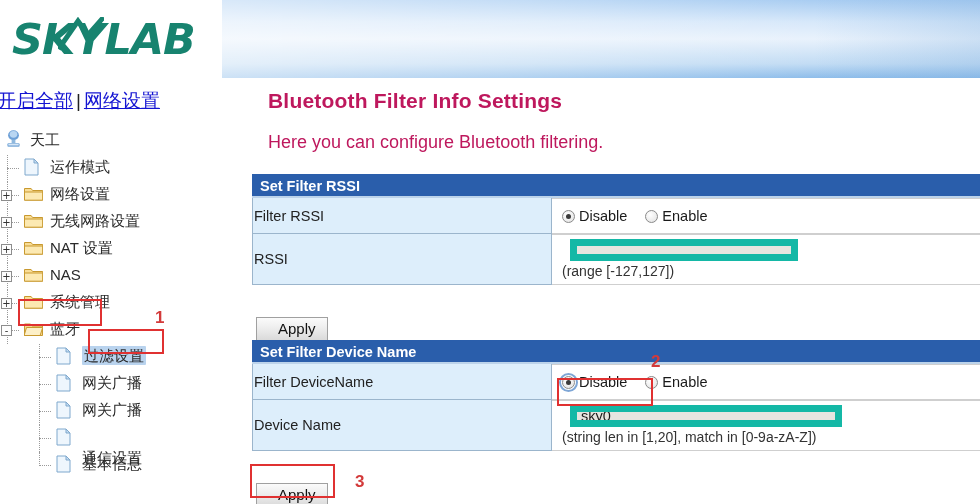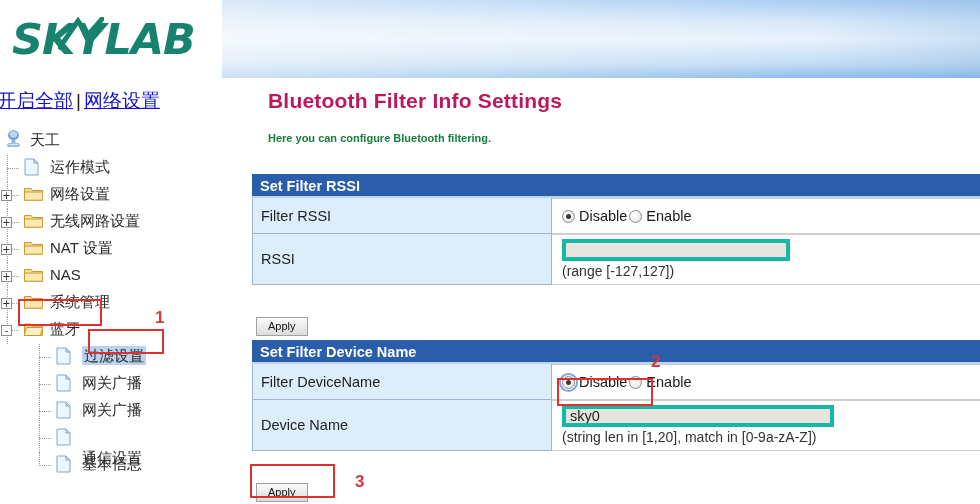--- a/index.html
+++ b/index.html
@@ -83,38 +83,38 @@
 
   
   .main { position: absolute; left: 252px; top: 82px; width: 728px; }
   .page-title {
     position: absolute; left: 16px; top: 7px;
     font-size: 21px; font-weight: bold; color: #be185d;
     letter-spacing: .2px;
   }
   .page-sub {
     position: absolute; left: 16px; top: 50px;
-    font-size: 11px; color: #15803d; font-weight: bold;
+    font-size: 18px; color: #be185d;
   }
 
   
   .tbl { position: absolute; left: 0px; width: 728px; border-radius: 26px; }
   .tbl-head {
     height: 24px; background: #2a5eab;
     color: #ffffff; font-weight: bold; font-size: 14.5px;
     line-height: 24px; padding-left: 8px;
     border-bottom: 2px solid #bcd3ea;
     position: relative;
   }
   .row { display: flex; position: relative; }
   .cell-l {
     width: 300px; background: #ddeefb;
     border: 1px solid #9bb5cc; border-top: none;
     font-size: 14.5px; color: #222;
-    display: flex; align-items: center; padding-left: 8px;
+    display: flex; align-items: center; padding-left: 1px;
   }
   .cell-r {
     flex: 1; background: #ffffff;
     border-top: 1px solid #cfcfcf;
     border-bottom: 1px solid #cfcfcf;
     padding-left: 10px; position: relative;
   }
   .row-a .cell-l { height: 36px; }
   .row-a .cell-r { height: 36px; display:flex; align-items:center; }
   .row-b .cell-l { height: 51px; }
@@ -128,36 +128,37 @@
     display: inline-block; position: relative; margin-right: 4px;
     cursor: pointer; flex: none;
   }
   .radio.on::after {
     content: ""; position: absolute; left: 3px; top: 3px;
     width: 5px; height: 5px; border-radius: 50%; background: #3a3a3a;
   }
   .radio.focus {
     outline: 2px solid #7ea6d6; outline-offset: 1px;
   }
-  .rlabel { margin-right: 2px; }
+  .rlabel { margin-right: 18px; }
 
   .txtin {
     width: 228px; height: 22px;
-    background: #e6e5e0; border: 4px solid #14b8a6;
+    background: #e6e5e0; border: 7px solid #14b8a6;
     font-size: 14.5px; color: #1a1a1a;
     padding: 1px 4px; font-family: "Liberation Sans", sans-serif;
     display: block;
+    margin-left: 8px;
   }
   .hint { font-size: 14px; color: #333; margin-top: 2px; }
 
   .applybtn {
     position: absolute;
     background: linear-gradient(180deg,#fbfbfb 0%, #ececec 50%, #dadada 100%);
     border: 1px solid #a0a0a0;
-    font-size: 11px; color: #111; padding: 2px 11px 3px 11px;
+    font-size: 15px; color: #111; padding: 2px 11px 3px 21px;
     font-family: "Liberation Sans", sans-serif;
     cursor: pointer;
   }
 
   
   .redbox {
     position: absolute; border: 2px solid #e03131; pointer-events: none;
   }
   .annot {
     position: absolute; color: #d33a3a; font-size: 17px; font-weight: bold;

